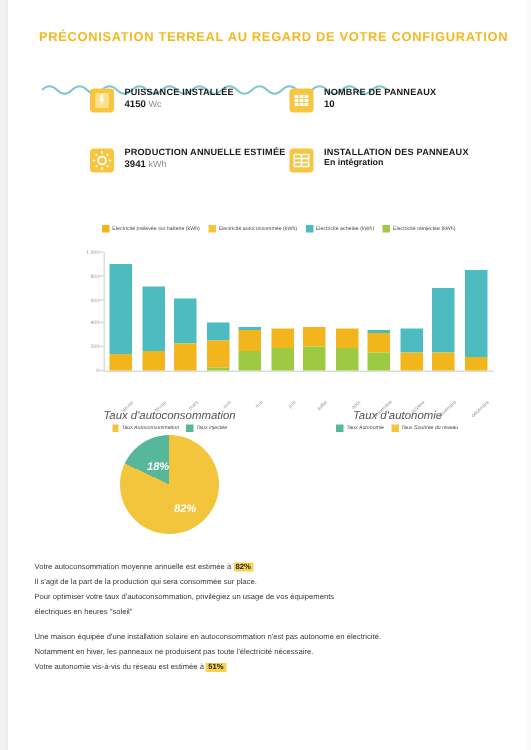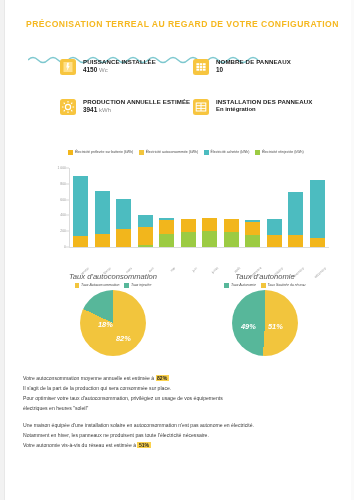--- a/index.html
+++ b/index.html
@@ -325,40 +325,35 @@
           <span class="lg-tx">Taux Autoconsommation</span>
         </div>
         <div class="lg-item">
           <span class="lg-sw" style="background:#57b79a"></span>
           <span class="lg-tx">Taux injectée</span>
         </div>
       </div>
       <div class="pie-wrap">
         <div class="pie" id="pie1" style="background: conic-gradient(rgb(242, 197, 61) 0deg, rgb(242, 197, 61) 295.2deg, rgb(87, 183, 154) 295.2deg, rgb(87, 183, 154) 360deg);"></div>
         <div class="pielabel" id="pie1lab1" style="left: 78px; top: 44px;">82%</div>
-        <div class="pielabel" id="pie1lab2" style="left: 60px; top: 30px; text-align: right;">18%</div>
+        <div class="pielabel" id="pie1lab2" style="left: 60px; top: 16px; text-align: right;">18%</div>
       </div>
     </div>
 
     <div class="pieblock p2">
       <div class="pietitle">Taux d'autonomie</div>
       <div class="pie-legend">
         <div class="lg-item">
           <span class="lg-sw" style="background:#57b79a"></span>
           <span class="lg-tx">Taux Autonomie</span>
         </div>
         <div class="lg-item">
           <span class="lg-sw" style="background:#f2c53d"></span>
           <span class="lg-tx">Taux Soutirée du réseau</span>
         </div>
-      </div>
-      <div class="pie-wrap">
-        <div class="pie" id="pie2" style="background: conic-gradient(rgb(242, 197, 61) 0deg, rgb(242, 197, 61) 183.6deg, rgb(87, 183, 154) 183.6deg, rgb(87, 183, 154) 360deg);"></div>
-        <div class="pielabel" id="pie2lab1" style="left: 51px; top: 32px;">49%</div>
-        <div class="pielabel" id="pie2lab2" style="left: 78px; top: 32px;">51%</div>
       </div>
     </div>
   </div>
 
   <div class="textblock">
     <div class="tline">
       <span>Votre autoconsommation moyenne annuelle est estimée à</span>
       <span class="hl">82%</span>
     </div>
     <div class="tline">Il s'agit de la part de la production qui sera consommée sur place.</div>

